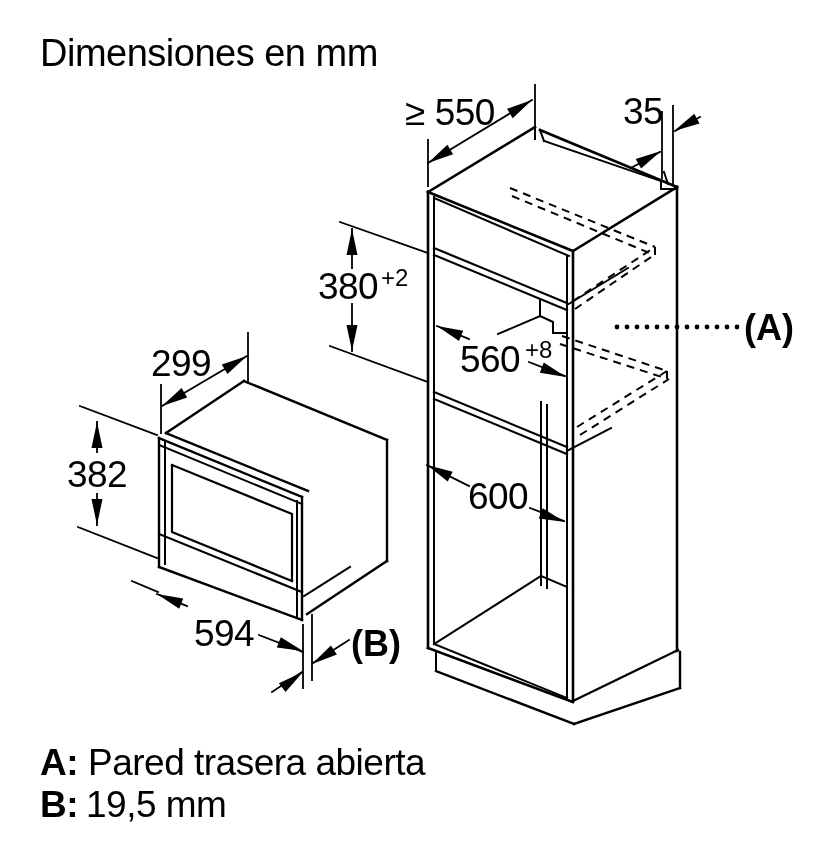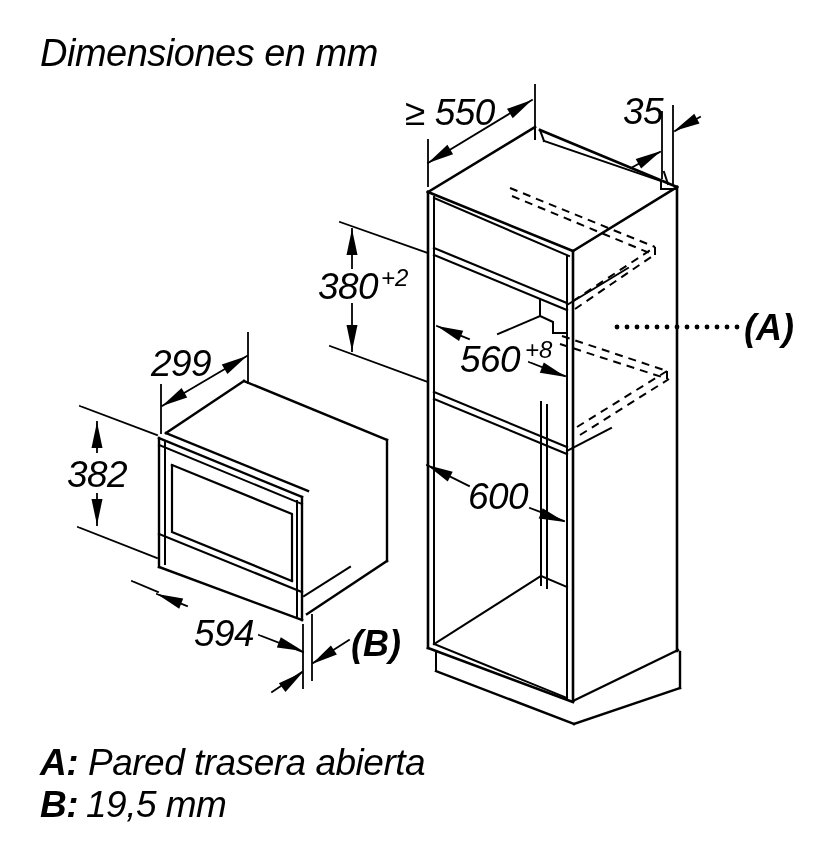--- a/index.html
+++ b/index.html
@@ -1,17 +1,17 @@
 <!DOCTYPE html>
 <html><head>
 <meta charset="utf-8">
 <style>
   html,body{margin:0;padding:0;background:#fff;}
   .canvas{position:relative;width:833px;height:859px;background:#fff;overflow:hidden;
-          font-family:"Liberation Sans", sans-serif;font-style:italic;}
+          font-family:"Liberation Sans", sans-serif;}
   svg{position:absolute;left:0;top:0;}
   .ln  {stroke:#000;fill:none;stroke-linecap:square;stroke-linejoin:miter;}
   .w26{stroke-width:2.6;} .w24{stroke-width:2.4;} .w22{stroke-width:2.2;}
   .w20{stroke-width:2;}   .w18{stroke-width:1.8;}
   .dash{stroke:#000;fill:none;stroke-width:2;stroke-dasharray:8 6;stroke-linecap:butt;}
   .arr{fill:#000;stroke:none;}
   .dot{fill:#000;stroke:none;}
   text{fill:#000;font-family:"Liberation Sans", sans-serif;}
   .t-dim{font-size:37px;letter-spacing:-0.5px;}
   .t-sup{font-size:24px;}

